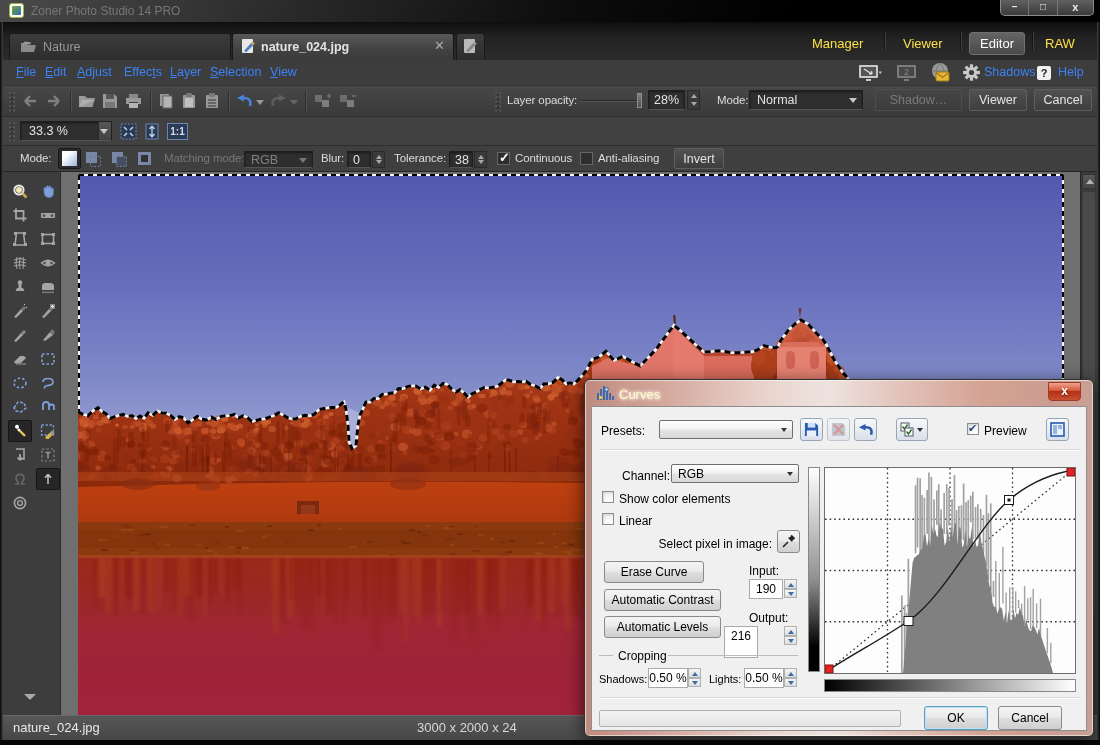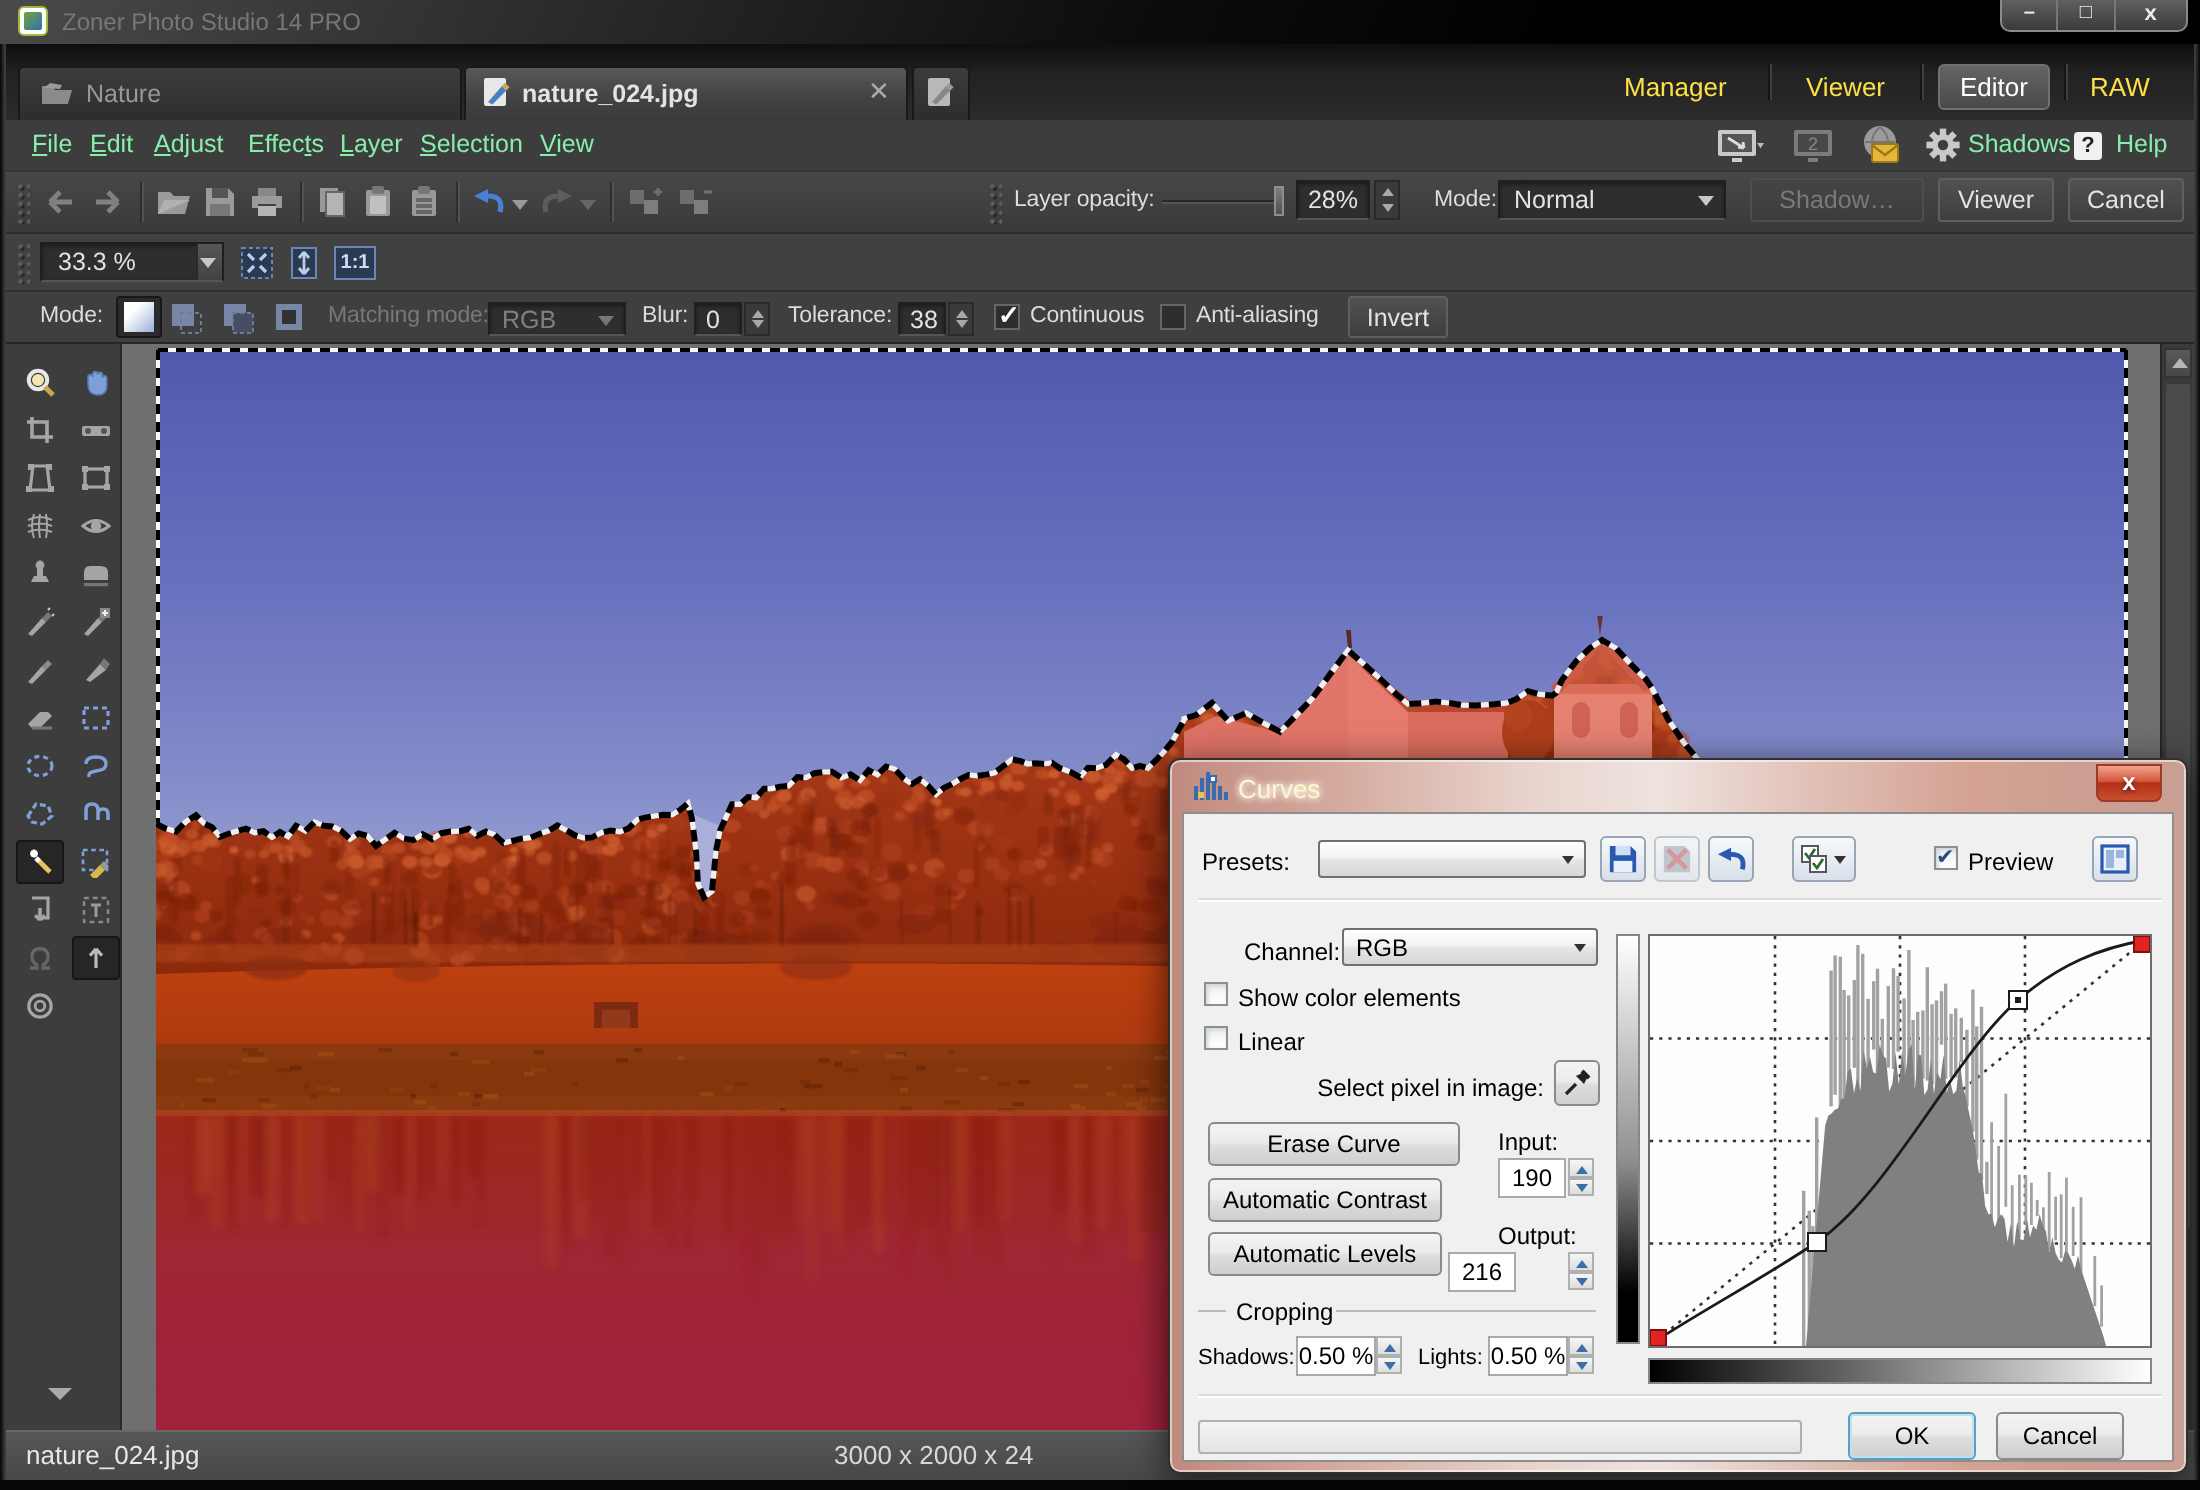--- a/index.html
+++ b/index.html
@@ -28,21 +28,21 @@
 .wchk.on:before{content:"\2714";position:absolute;left:0;top:-2px;color:#2a4a7c;font-size:11px}
 .wspin{position:absolute;background:#fff;border:1px solid #aaa;font-size:12px;color:#000;text-align:center}
 .spinbtns{position:absolute;width:14px}
 .spinbtns div{position:absolute;left:0;width:13px;height:9.5px;background:linear-gradient(#f6f6f6,#ddd);border:1px solid #b0b0b0}
 .spinbtns div:before{content:"";position:absolute;left:2.5px}
 .spinbtns .u{top:0}.spinbtns .d{top:9.5px}
 .spinbtns .u:before{top:2.5px;border-left:3px solid transparent;border-right:3px solid transparent;border-bottom:4px solid #3a6ea5}
 .spinbtns .d:before{top:2.5px;border-left:3px solid transparent;border-right:3px solid transparent;border-top:4px solid #3a6ea5}
 .sep{position:absolute;height:1px;background:#dadada;box-shadow:0 1px 0 #fff}
 .iconbtn{position:absolute;width:23px;height:23px;background:linear-gradient(#f7f8fa,#e8ecf2 50%,#d9e0ea);border:1px solid #97a5b5;border-radius:3px}
-.mi{position:absolute;font-size:12.5px;color:#86efac}
+.mi{position:absolute;font-size:12.5px;color:#3b82f6}
 .mi u{text-decoration:underline}
 .modes{position:absolute;font-size:13px;color:#fde047}
 .msep{position:absolute;top:32px;width:1px;height:18px;background:#141414;box-shadow:1px 0 0 #3f3f3f}
 </style></head><body>
 <div class="abs" style="left:0;top:0;width:1100px;height:745px;background:#3d3d3d"></div>
 <div class="abs" style="left:0;top:0;width:1100px;height:22px;background:linear-gradient(115deg,#4a4a4a 0%,#282828 28%,#0c0c0c 52%,#000 72%)"></div>
 <div class="abs" style="left:9px;top:3px;width:15px;height:15px;background:#fff;border-radius:3px;border:1px solid #9dbb3c">
     <i class="abs" style="left:2px;top:2px;width:9px;height:9px;background:linear-gradient(135deg,#74a33c,#2f6fb2);border-radius:1px"></i>
   </div>
 <div class="abs" style="left:31px;top:4px;font-size:12px;color:#777">Zoner Photo Studio 14 PRO</div>
@@ -1952,31 +1952,31 @@
 <div class="wchk" style="left:602px;top:491px"></div>
 <div class="f12" style="left:619px;top:492px">Show color elements</div>
 <div class="wchk" style="left:602px;top:513px"></div>
 <div class="f12" style="left:619px;top:514px">Linear</div>
 <div class="f12" style="left:652px;top:537px;width:120px;text-align:right">Select pixel in image:</div>
 <div class="wbtn" style="left:777px;top:530px;width:23px;height:23px"><svg width="15" height="15" viewBox="0 0 15 15" style="margin-top:3px">
       <path d="M2,13 l5,-5" stroke="#222" stroke-width="1.6"></path>
       <path d="M7,4 l4,4 2,-4 -2,-2 Z" fill="#222"></path>
       <path d="M10,1.5 l3.5,3.5" stroke="#222" stroke-width="2"></path>
     </svg></div>
-<div class="wbtn" style="left:604px;top:561px;width:126px;height:22px;line-height:21px">Erase Curve</div>
+<div class="wbtn" style="left:604px;top:561px;width:100px;height:22px;line-height:21px">Erase Curve</div>
 <div class="wbtn" style="left:604px;top:589px;width:117px;height:22px;line-height:21px">Automatic Contrast</div>
 <div class="wbtn" style="left:604px;top:616px;width:117px;height:22px;line-height:21px">Automatic Levels</div>
 <div class="f12" style="left:749px;top:564px">Input:</div>
 <div class="wspin" style="left:749px;top:579px;width:34px;height:20px;line-height:19px">190</div>
 <div class="spinbtns" style="left:784px;top:579px">
     <div class="u"></div>
     <div class="d"></div>
   </div>
 <div class="f12" style="left:749px;top:611px">Output:</div>
-<div class="wspin" style="left:724px;top:626px;width:34px;height:20px;line-height:19px">216</div>
+<div class="wspin" style="left:724px;top:626px;width:34px;height:32px;line-height:19px">216</div>
 <div class="spinbtns" style="left:784px;top:626px">
     <div class="u"></div>
     <div class="d"></div>
   </div>
 <div class="sep" style="left:599px;top:655px;width:14px;box-shadow:none;background:#bbb"></div>
 <div class="f12" style="left:618px;top:649px">Cropping</div>
 <div class="sep" style="left:668px;top:655px;width:130px;box-shadow:none;background:#bbb"></div>
 <div class="f12" style="left:599px;top:673px;font-size:11px">Shadows:</div>
 <div class="wspin" style="left:648px;top:668px;width:40px;height:20px;line-height:19px">0.50 %</div>
 <div class="spinbtns" style="left:688px;top:668px">

